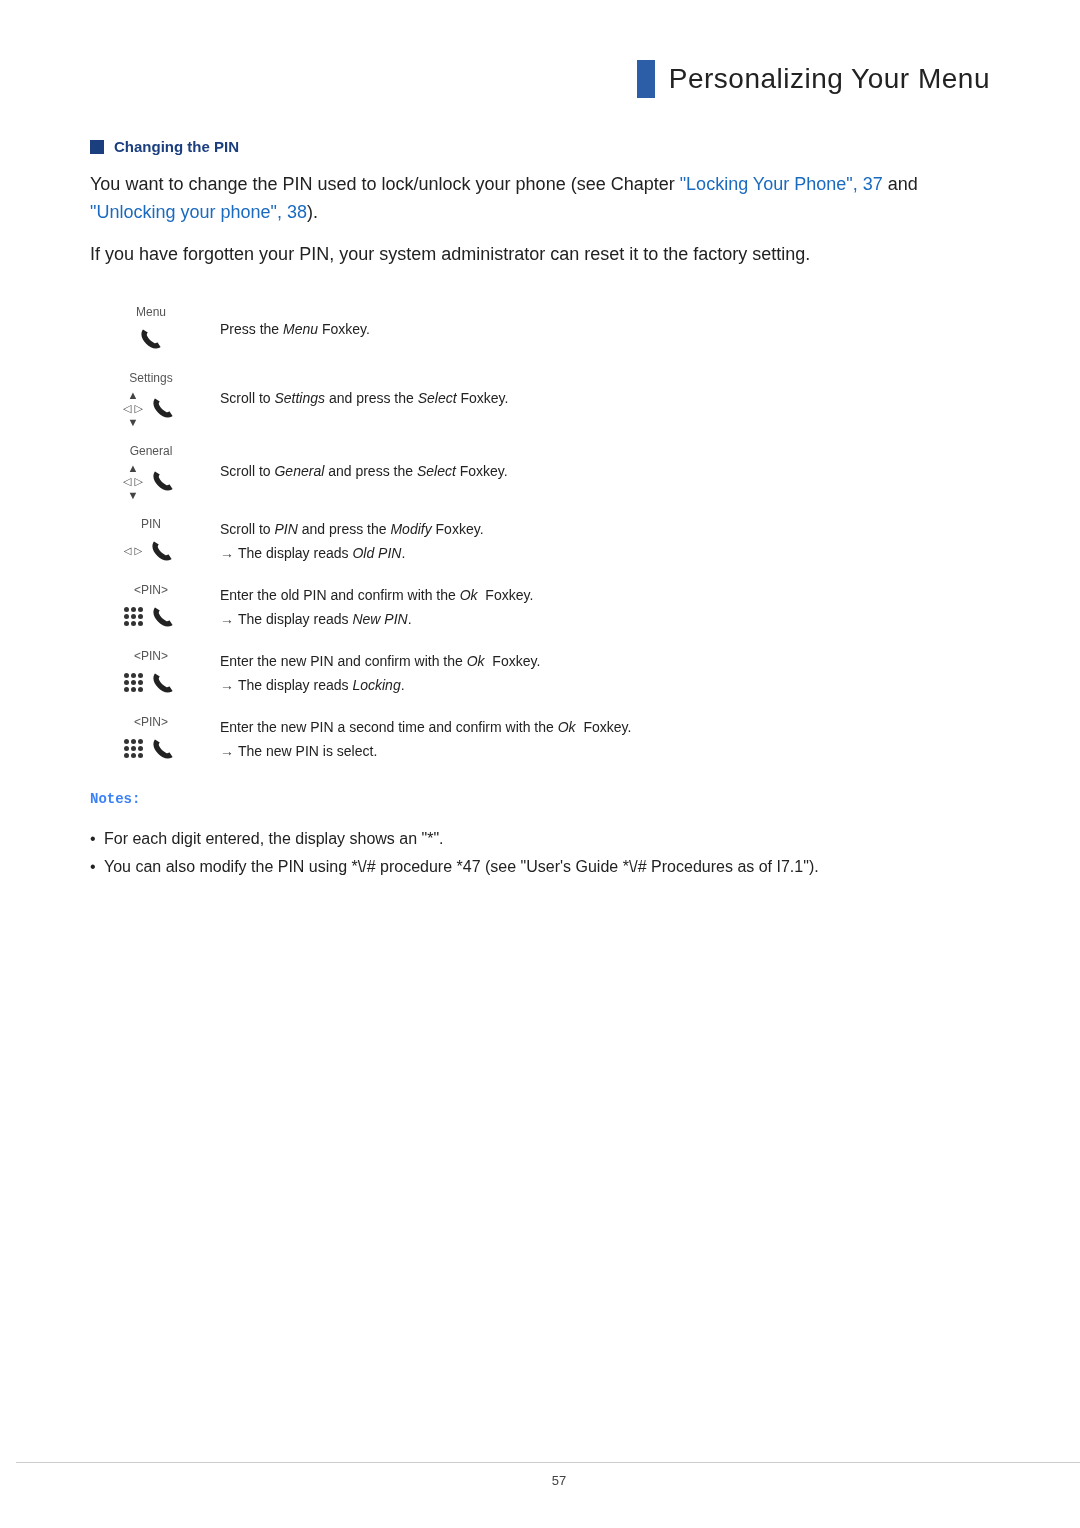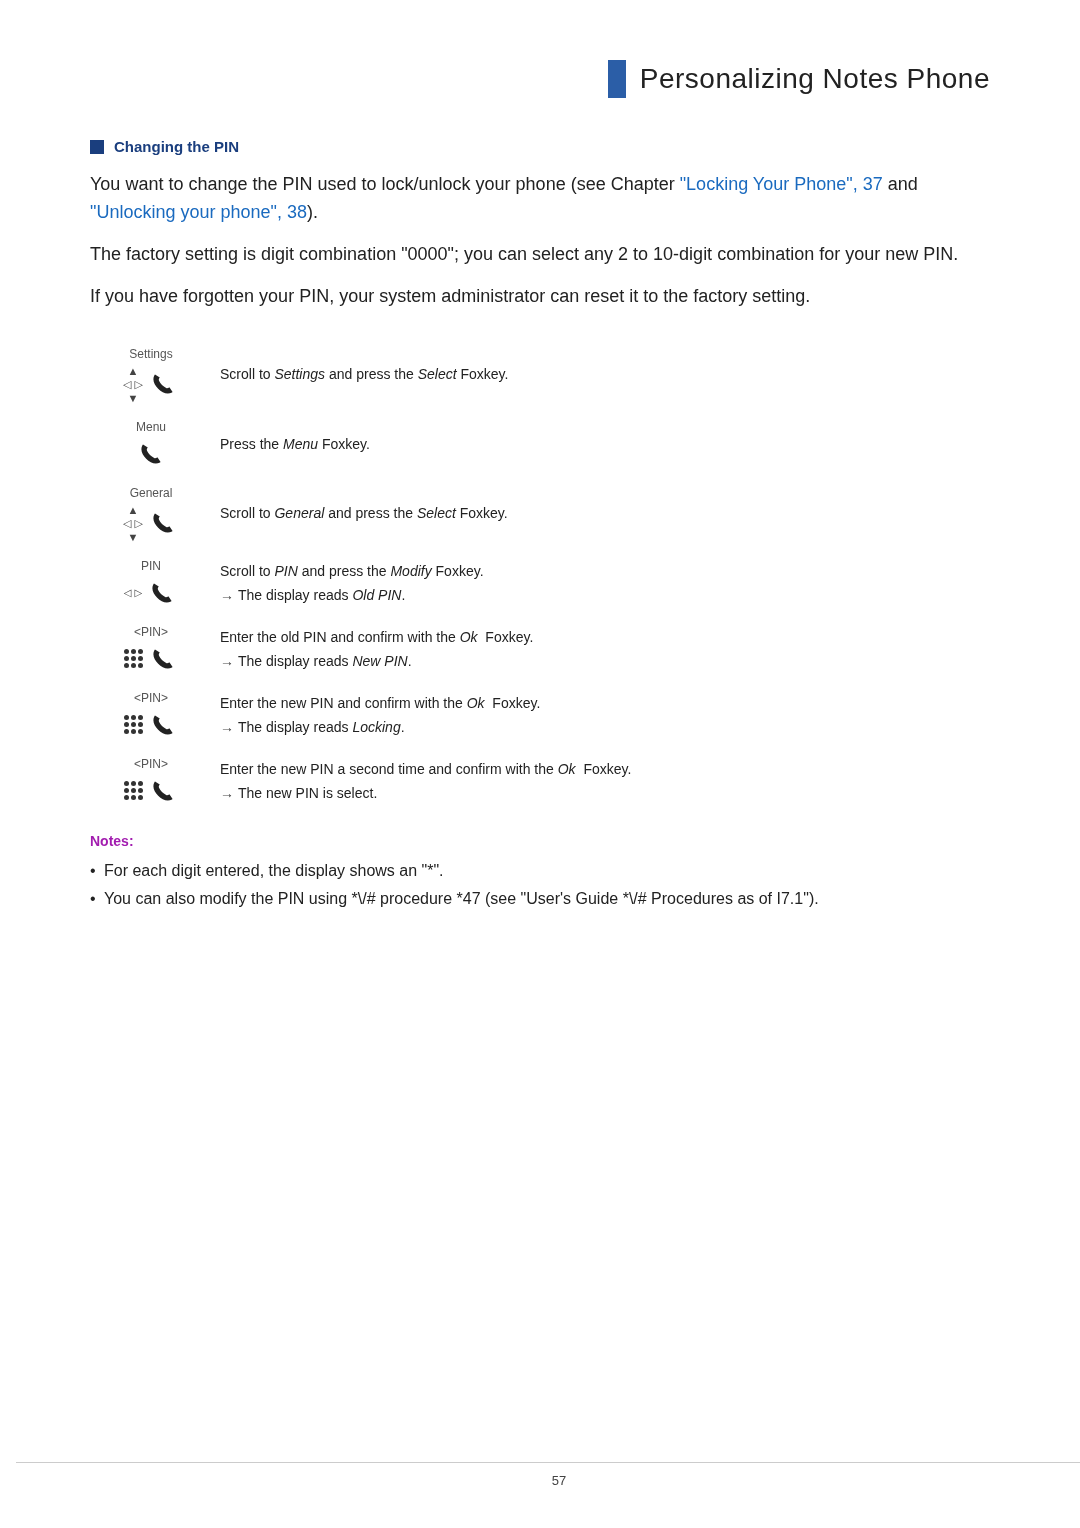--- a/index.html
+++ b/index.html
@@ -158,24 +158,25 @@
     }
     .arrow-right {
       font-size: 14px;
       color: #444;
     }
     
     .notes-section {
       margin-top: 18px;
     }
     .notes-title {
-      color: #a21caf;
+      color: #3b82f6;
       font-weight: bold;
       font-size: 14px;
-      margin-bottom: 10px;
+      margin-bottom: 20px;
+      font-family: Liberation Mono, monospace;
     }
     .notes-list {
       list-style: none;
       padding-left: 0;
     }
     .notes-list li {
       font-size: 16px;
       line-height: 1.5;
       padding-left: 14px;
       position: relative;
@@ -207,46 +208,57 @@
     }
   </style>
 </head>
 <body>
 
 <div class="page">
 
   <div class="header-bar">
     <div class="header-title-group">
       <div class="header-accent-bar"></div>
-      <h1 class="header-title">Personalizing Notes Phone</h1>
+      <h1 class="header-title">Personalizing Your Menu</h1>
     </div>
   </div>
 
   <div class="section-heading">
     <div class="section-square"></div>
     <span class="section-heading-text">Changing the PIN</span>
   </div>
 
   <p class="para">
     You want to change the PIN used to lock/unlock your phone (see Chapter <a class="link-text">"Locking Your Phone", 37</a> and <a class="link-text">"Unlocking your phone", 38</a>).
   </p>
 
-  <p class="para">
-    The factory setting is digit combination "0000"; you can select any 2 to 10-digit combination for your new PIN.
-  </p>
 
   <p class="para">
     If you have forgotten your PIN, your system administrator can reset it to the factory setting.
   </p>
 
   <table class="steps-table">
     <tbody>
 
       <tr>
         <td class="step-icon-cell">
+          <span class="step-label">Menu</span>
+          <div class="phone-icon-group">
+            <svg class="handset" viewBox="0 0 40 40">
+              <path d="M10 8 C10 8, 8 10, 8 14 C8 22, 18 32, 26 32 C30 32, 32 30, 32 30 L28 24 C28 24, 26 26, 24 25 C20 23, 17 20, 15 16 C14 14, 16 12, 16 12 Z" fill="#222" stroke="none"></path>
+            </svg>
+          </div>
+        </td>
+        <td class="step-desc-cell">
+          Press the <em>Menu</em> Foxkey.
+        </td>
+      </tr>
+
+      <tr>
+        <td class="step-icon-cell">
           <span class="step-label">Settings</span>
           <div class="phone-icon-group">
             <div class="nav-arrows">
               <div class="nav-arrows-row">
                 <span class="arrow-sym">▲</span>
               </div>
               <div class="nav-arrows-row">
                 <span class="arrow-sym">◁</span>
                 <span class="arrow-sym">▷</span>
               </div>
@@ -254,34 +266,20 @@
                 <span class="arrow-sym">▼</span>
               </div>
             </div>
             <svg class="handset" viewBox="0 0 40 40">
               <path d="M10 8 C10 8, 8 10, 8 14 C8 22, 18 32, 26 32 C30 32, 32 30, 32 30 L28 24 C28 24, 26 26, 24 25 C20 23, 17 20, 15 16 C14 14, 16 12, 16 12 Z" fill="#222" stroke="none"></path>
             </svg>
           </div>
         </td>
         <td class="step-desc-cell">
           Scroll to <em>Settings</em> and press the <em>Select</em> Foxkey.
-        </td>
-      </tr>
-
-      <tr>
-        <td class="step-icon-cell">
-          <span class="step-label">Menu</span>
-          <div class="phone-icon-group">
-            <svg class="handset" viewBox="0 0 40 40">
-              <path d="M10 8 C10 8, 8 10, 8 14 C8 22, 18 32, 26 32 C30 32, 32 30, 32 30 L28 24 C28 24, 26 26, 24 25 C20 23, 17 20, 15 16 C14 14, 16 12, 16 12 Z" fill="#222" stroke="none"></path>
-            </svg>
-          </div>
-        </td>
-        <td class="step-desc-cell">
-          Press the <em>Menu</em> Foxkey.
         </td>
       </tr>
 
       <tr>
         <td class="step-icon-cell">
           <span class="step-label">General</span>
           <div class="phone-icon-group">
             <div class="nav-arrows">
               <div class="nav-arrows-row">
                 <span class="arrow-sym">▲</span>

